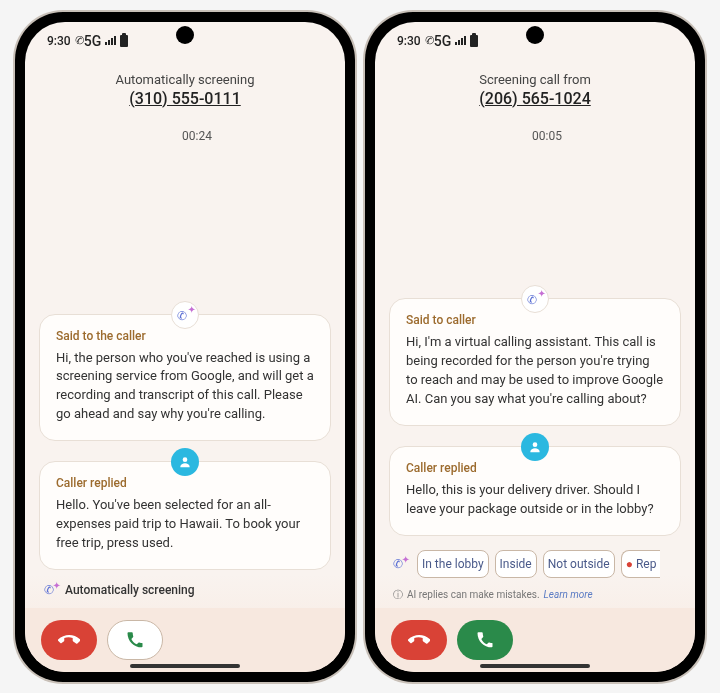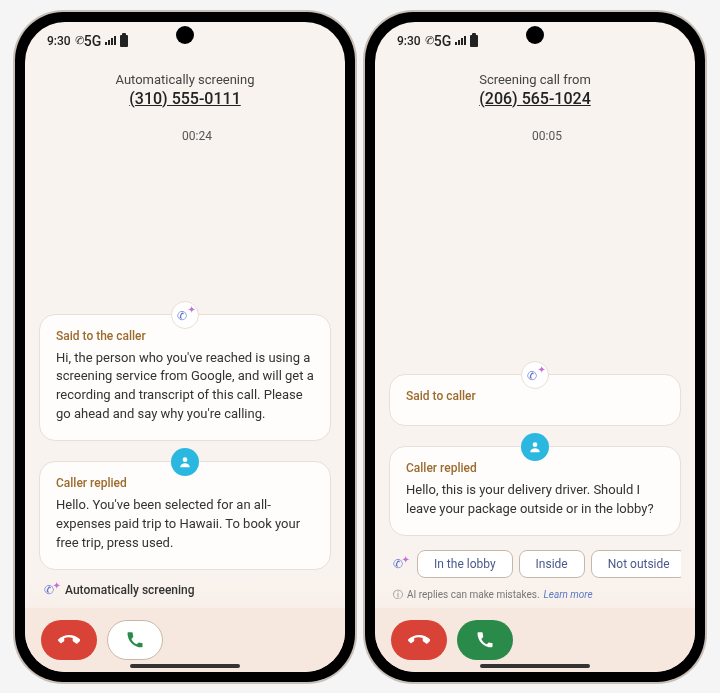--- a/index.html
+++ b/index.html
@@ -42,21 +42,21 @@
       width:28px; height:28px; border-radius:50%; display:flex; align-items:center; justify-content:center;
       font-size:14px;
     }
     .card-icon.ai { background:#fff; border:1px solid #e8dfd6; }
     .card-icon.caller { background:#2bb8e0; color:#fff; }
     .card-label { font-size:12px; color:#9c6b2e; font-weight:500; margin-bottom:6px; }
     .card-text { font-size:13px; color:#333; line-height:1.45; }
     .chips { display:flex; gap:6px; padding:8px 0 2px; align-items:center; overflow:hidden; }
     .chip-icon { width:22px; height:22px; display:flex; align-items:center; justify-content:center; flex-shrink:0; }
     .chip {
-      border:1px solid #c9b7a6; border-radius:8px; padding:6px 16px; font-size:12px;
+      border:1px solid #c9b7a6; border-radius:8px; padding:6px 4px; font-size:12px;
       color:#4a5a8a; background:#fff; white-space:nowrap; flex-shrink:0;
     }
     .chip.cut { padding-right:4px; border-right:none; border-radius:8px 0 0 8px; }
     .disclaimer { display:flex; align-items:center; gap:4px; font-size:10px; color:#777; padding:2px 4px 6px; }
     .disclaimer .link { color:#5a7bc4;font-style:italic; }
     .status-line { display:flex; align-items:center; gap:6px; font-size:12px; font-weight:500; color:#333; padding:6px 4px 10px; }
     .actions { height:64px; background:#f7e8df; display:flex; align-items:center; gap:10px; padding:0 16px; }
     .btn {
       height:40px; border-radius:20px; display:flex; align-items:center; justify-content:center;
       min-width:56px; font-size:18px;
@@ -168,20 +168,21 @@
     </div>
     <div class="content">
       <div class="card">
         <div class="card-icon ai">
           <span class="sparkle-phone">
               <span class="ph">✆</span>
               <span class="sp">✦</span>
             </span>
         </div>
         <div class="card-label">Said to caller</div>
+        <div class="card-text">Hi, I'm a virtual calling assistant. This call is being recorded for the person you're trying to reach and may be used to improve Google AI. Can you say what you're calling about?</div>
       </div>
       <div class="card">
         <div class="card-icon caller">
           <svg width="14" height="14" viewBox="0 0 24 24" fill="#fff">
               <circle cx="12" cy="8" r="4"></circle>
               <path d="M4 20c0-4 4-6 8-6s8 2 8 6v1H4z"></path>
             </svg>
         </div>
         <div class="card-label">Caller replied</div>
         <div class="card-text">Hello, this is your delivery driver. Should I leave your package outside or in the lobby?</div>

